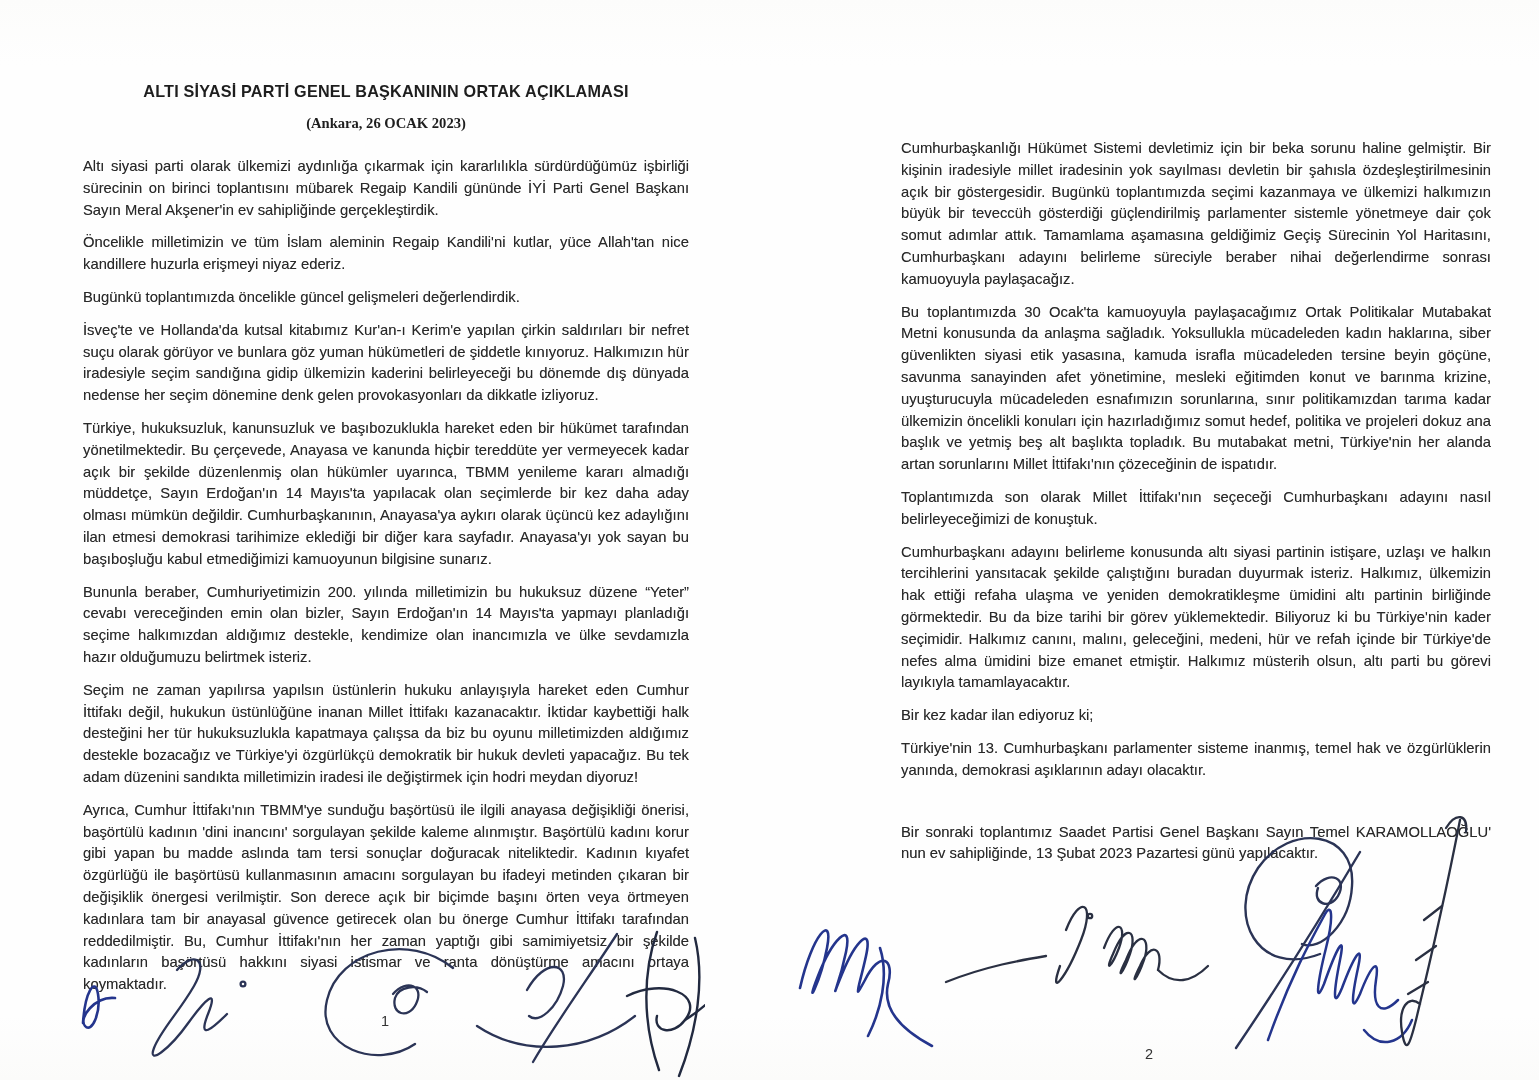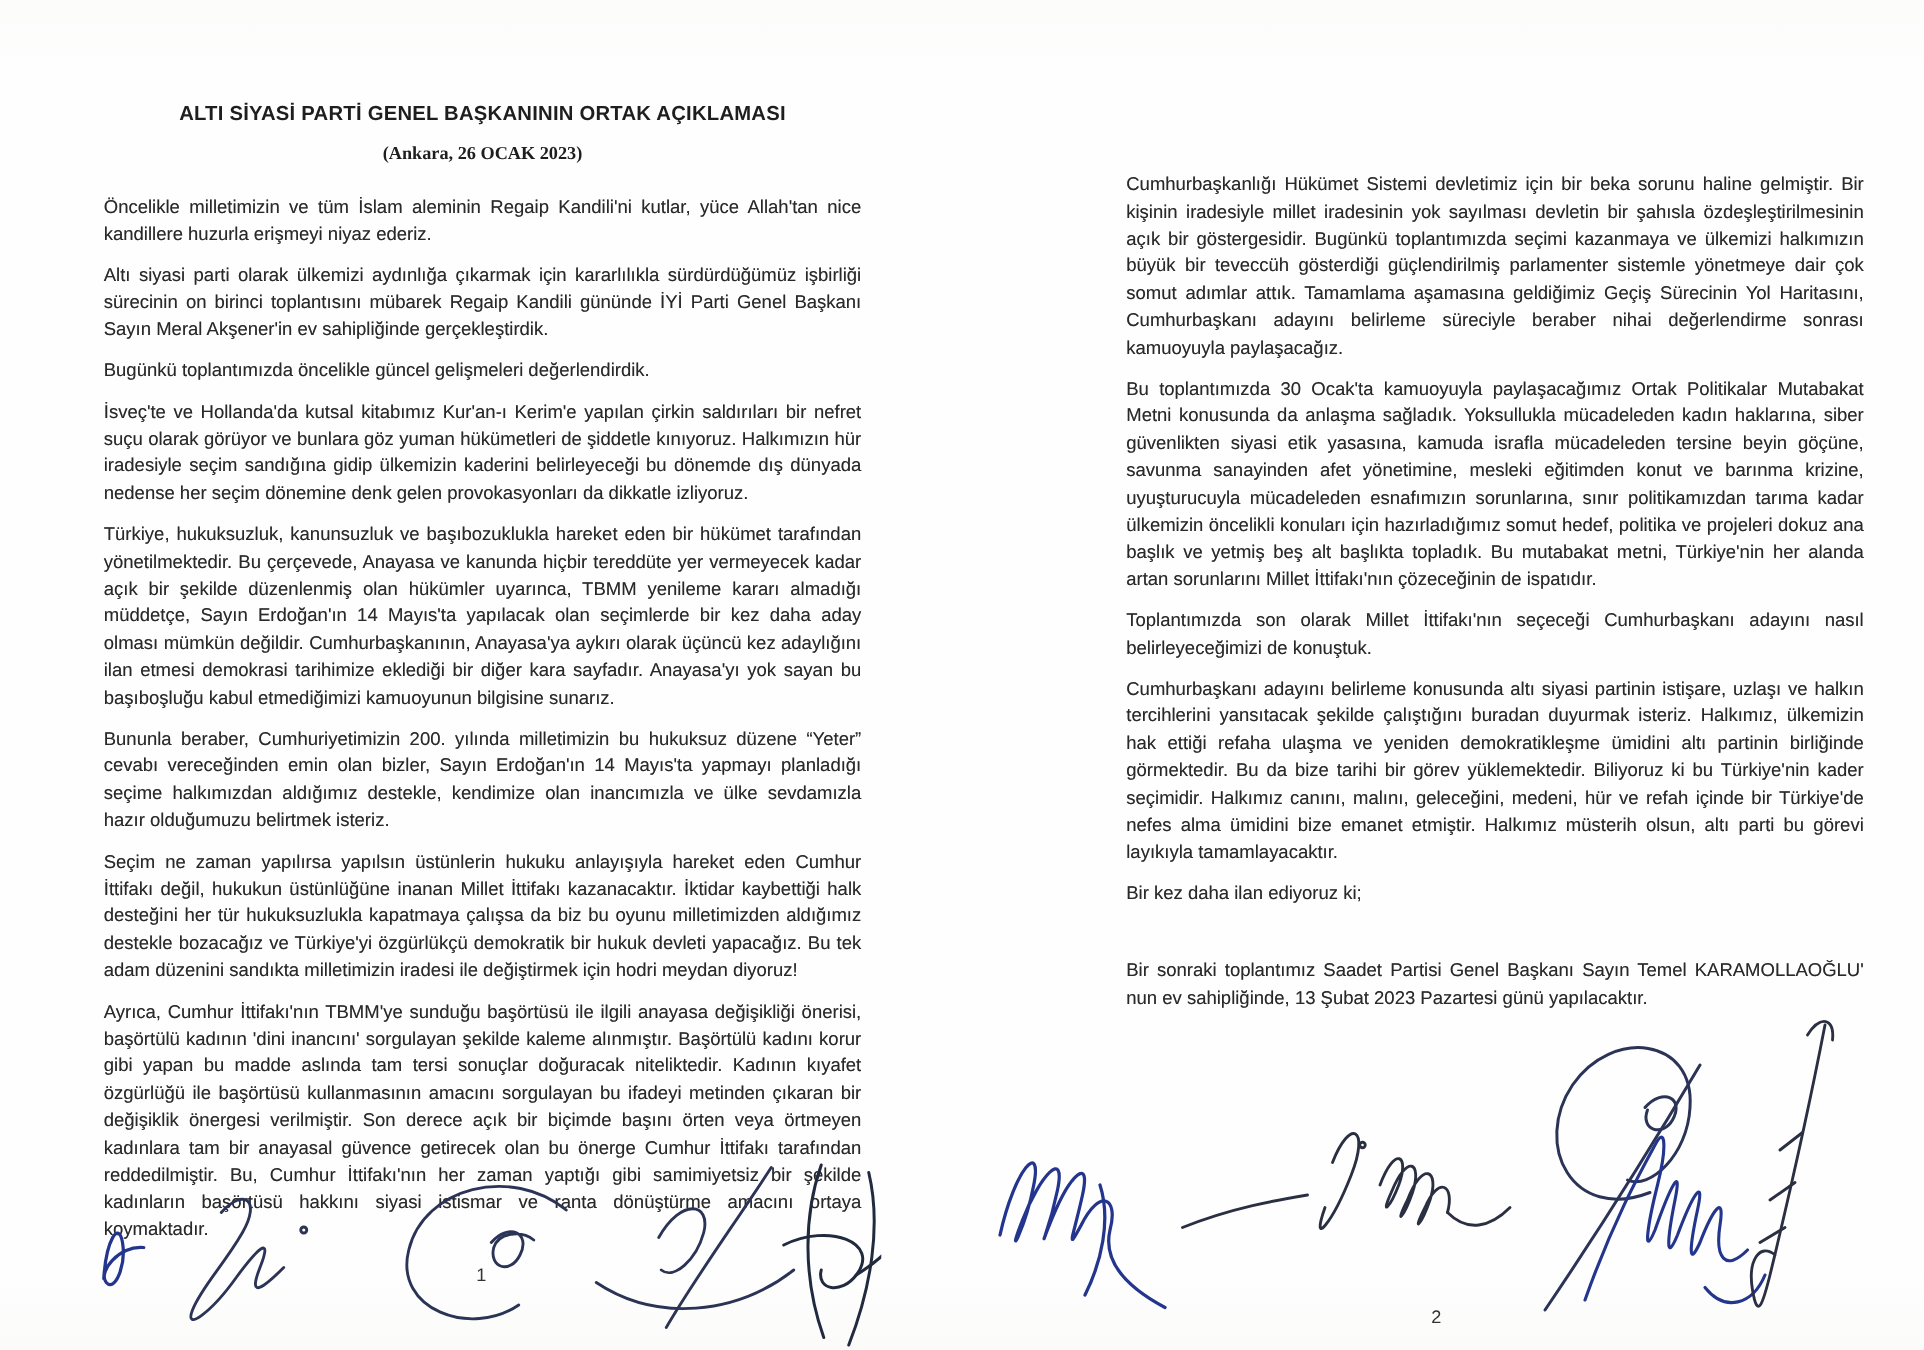--- a/index.html
+++ b/index.html
@@ -40,36 +40,37 @@
   svg path, svg circle{fill:none;stroke-linecap:round;stroke-linejoin:round;}
 </style>
 </head>
 <body>
 
 <div class="sheet"></div>
 
 <div class="col col-left">
   <h1 class="doc-title">ALTI SİYASİ PARTİ GENEL BAŞKANININ ORTAK AÇIKLAMASI</h1>
   <div class="doc-subtitle">(Ankara, 26 OCAK 2023)</div>
+  <p class="para">Altı siyasi parti olarak ülkemizi aydınlığa çıkarmak için kararlılıkla sürdürdüğümüz işbirliği sürecinin on birinci toplantısını mübarek Regaip Kandili gününde İYİ Parti Genel Başkanı Sayın Meral Akşener'in ev sahipliğinde gerçekleştirdik.</p>
   <p class="para">Öncelikle milletimizin ve tüm İslam aleminin Regaip Kandili'ni kutlar, yüce Allah'tan nice kandillere huzurla erişmeyi niyaz ederiz.</p>
-  <p class="para">Altı siyasi parti olarak ülkemizi aydınlığa çıkarmak için kararlılıkla sürdürdüğümüz işbirliği sürecinin on birinci toplantısını mübarek Regaip Kandili gününde İYİ Parti Genel Başkanı Sayın Meral Akşener'in ev sahipliğinde gerçekleştirdik.</p>
   <p class="para">Bugünkü toplantımızda öncelikle güncel gelişmeleri değerlendirdik.</p>
   <p class="para">İsveç'te ve Hollanda'da kutsal kitabımız Kur'an-ı Kerim'e yapılan çirkin saldırıları bir nefret suçu olarak görüyor ve bunlara göz yuman hükümetleri de şiddetle kınıyoruz. Halkımızın hür iradesiyle seçim sandığına gidip ülkemizin kaderini belirleyeceği bu dönemde dış dünyada nedense her seçim dönemine denk gelen provokasyonları da dikkatle izliyoruz.</p>
   <p class="para">Türkiye, hukuksuzluk, kanunsuzluk ve başıbozuklukla hareket eden bir hükümet tarafından yönetilmektedir. Bu çerçevede, Anayasa ve kanunda hiçbir tereddüte yer vermeyecek kadar açık bir şekilde düzenlenmiş olan hükümler uyarınca, TBMM yenileme kararı almadığı müddetçe, Sayın Erdoğan'ın 14 Mayıs'ta yapılacak olan seçimlerde bir kez daha aday olması mümkün değildir.  Cumhurbaşkanının, Anayasa'ya aykırı olarak üçüncü kez adaylığını ilan etmesi demokrasi tarihimize eklediği bir diğer kara sayfadır. Anayasa'yı yok sayan bu başıboşluğu kabul etmediğimizi kamuoyunun bilgisine sunarız.</p>
   <p class="para">Bununla beraber, Cumhuriyetimizin 200. yılında milletimizin bu hukuksuz düzene “Yeter” cevabı vereceğinden emin olan bizler, Sayın Erdoğan'ın 14 Mayıs'ta yapmayı planladığı seçime halkımızdan aldığımız destekle, kendimize olan inancımızla ve ülke sevdamızla hazır olduğumuzu belirtmek isteriz.</p>
   <p class="para">Seçim ne zaman yapılırsa yapılsın üstünlerin hukuku anlayışıyla hareket eden Cumhur İttifakı değil, hukukun üstünlüğüne inanan Millet İttifakı kazanacaktır. İktidar kaybettiği halk desteğini her tür hukuksuzlukla kapatmaya çalışsa da biz bu oyunu milletimizden aldığımız destekle bozacağız ve Türkiye'yi özgürlükçü demokratik bir hukuk devleti yapacağız. Bu tek adam düzenini sandıkta milletimizin iradesi ile değiştirmek için hodri meydan diyoruz!</p>
   <p class="para">Ayrıca, Cumhur İttifakı'nın TBMM'ye sunduğu başörtüsü ile ilgili anayasa değişikliği önerisi, başörtülü kadının 'dini inancını' sorgulayan şekilde kaleme alınmıştır. Başörtülü kadını korur gibi yapan bu madde aslında tam tersi sonuçlar doğuracak niteliktedir. Kadının kıyafet özgürlüğü ile başörtüsü kullanmasının amacını sorgulayan bu ifadeyi metinden çıkaran bir değişiklik önergesi verilmiştir. Son derece açık bir biçimde başını örten veya örtmeyen kadınlara tam bir anayasal güvence getirecek olan bu önerge Cumhur İttifakı tarafından reddedilmiştir. Bu, Cumhur İttifakı'nın her zaman yaptığı gibi samimiyetsiz bir şekilde kadınların başörtüsü hakkını siyasi istismar ve ranta dönüştürme amacını ortaya koymaktadır.</p>
 </div>
 
 <div class="col col-right">
   <p class="para">Cumhurbaşkanlığı Hükümet Sistemi devletimiz için bir beka sorunu haline gelmiştir. Bir kişinin iradesiyle millet iradesinin yok sayılması devletin bir şahısla özdeşleştirilmesinin açık bir göstergesidir. Bugünkü toplantımızda seçimi kazanmaya ve ülkemizi halkımızın büyük bir teveccüh gösterdiği güçlendirilmiş parlamenter sistemle yönetmeye dair çok somut adımlar attık. Tamamlama aşamasına geldiğimiz Geçiş Sürecinin Yol Haritasını, Cumhurbaşkanı adayını belirleme süreciyle beraber nihai değerlendirme sonrası kamuoyuyla paylaşacağız.</p>
   <p class="para">Bu toplantımızda 30 Ocak'ta kamuoyuyla paylaşacağımız Ortak Politikalar Mutabakat Metni konusunda da anlaşma sağladık. Yoksullukla mücadeleden kadın haklarına, siber güvenlikten siyasi etik yasasına, kamuda israfla mücadeleden tersine beyin göçüne, savunma sanayinden afet yönetimine, mesleki eğitimden konut ve barınma krizine, uyuşturucuyla mücadeleden esnafımızın sorunlarına, sınır politikamızdan tarıma kadar ülkemizin öncelikli konuları için hazırladığımız somut hedef, politika ve projeleri dokuz ana başlık ve yetmiş beş alt başlıkta topladık. Bu mutabakat metni, Türkiye'nin her alanda artan sorunlarını Millet İttifakı'nın çözeceğinin de ispatıdır.</p>
   <p class="para">Toplantımızda son olarak Millet İttifakı'nın seçeceği Cumhurbaşkanı adayını nasıl belirleyeceğimizi de konuştuk.</p>
   <p class="para">Cumhurbaşkanı adayını belirleme konusunda altı siyasi partinin istişare, uzlaşı ve halkın tercihlerini yansıtacak şekilde çalıştığını buradan duyurmak isteriz. Halkımız, ülkemizin hak ettiği refaha ulaşma ve yeniden demokratikleşme ümidini altı partinin birliğinde görmektedir. Bu da bize tarihi bir görev yüklemektedir. Biliyoruz ki bu Türkiye'nin kader seçimidir. Halkımız canını, malını, geleceğini, medeni, hür ve refah içinde bir Türkiye'de nefes alma ümidini bize emanet etmiştir.  Halkımız müsterih olsun, altı parti bu görevi layıkıyla tamamlayacaktır.</p>
-  <p class="para">Bir kez daha ilan ediyoruz ki;</p>
+  <p class="para">Bir kez kadar ilan ediyoruz ki;</p>
+  <p class="para">Türkiye'nin 13. Cumhurbaşkanı parlamenter sisteme inanmış, temel hak ve özgürlüklerin yanında, demokrasi aşıklarının adayı olacaktır.</p>
   <p class="para gap-before">Bir sonraki toplantımız Saadet Partisi Genel Başkanı Sayın Temel KARAMOLLAOĞLU' nun ev sahipliğinde, 13 Şubat 2023 Pazartesi günü yapılacaktır.</p>
 </div>
 
 <div class="pagenum pagenum-1">1</div>
 <div class="pagenum pagenum-2">2</div>
 
 <svg class="sig-layer sig-left" viewBox="0 0 650 152">
   <g stroke="#24358d" stroke-width="2.6">
     <path d="M28,95 C30,64 40,48 43,66 C46,84 37,106 30,98 C23,90 40,68 60,70"></path>
   </g>

